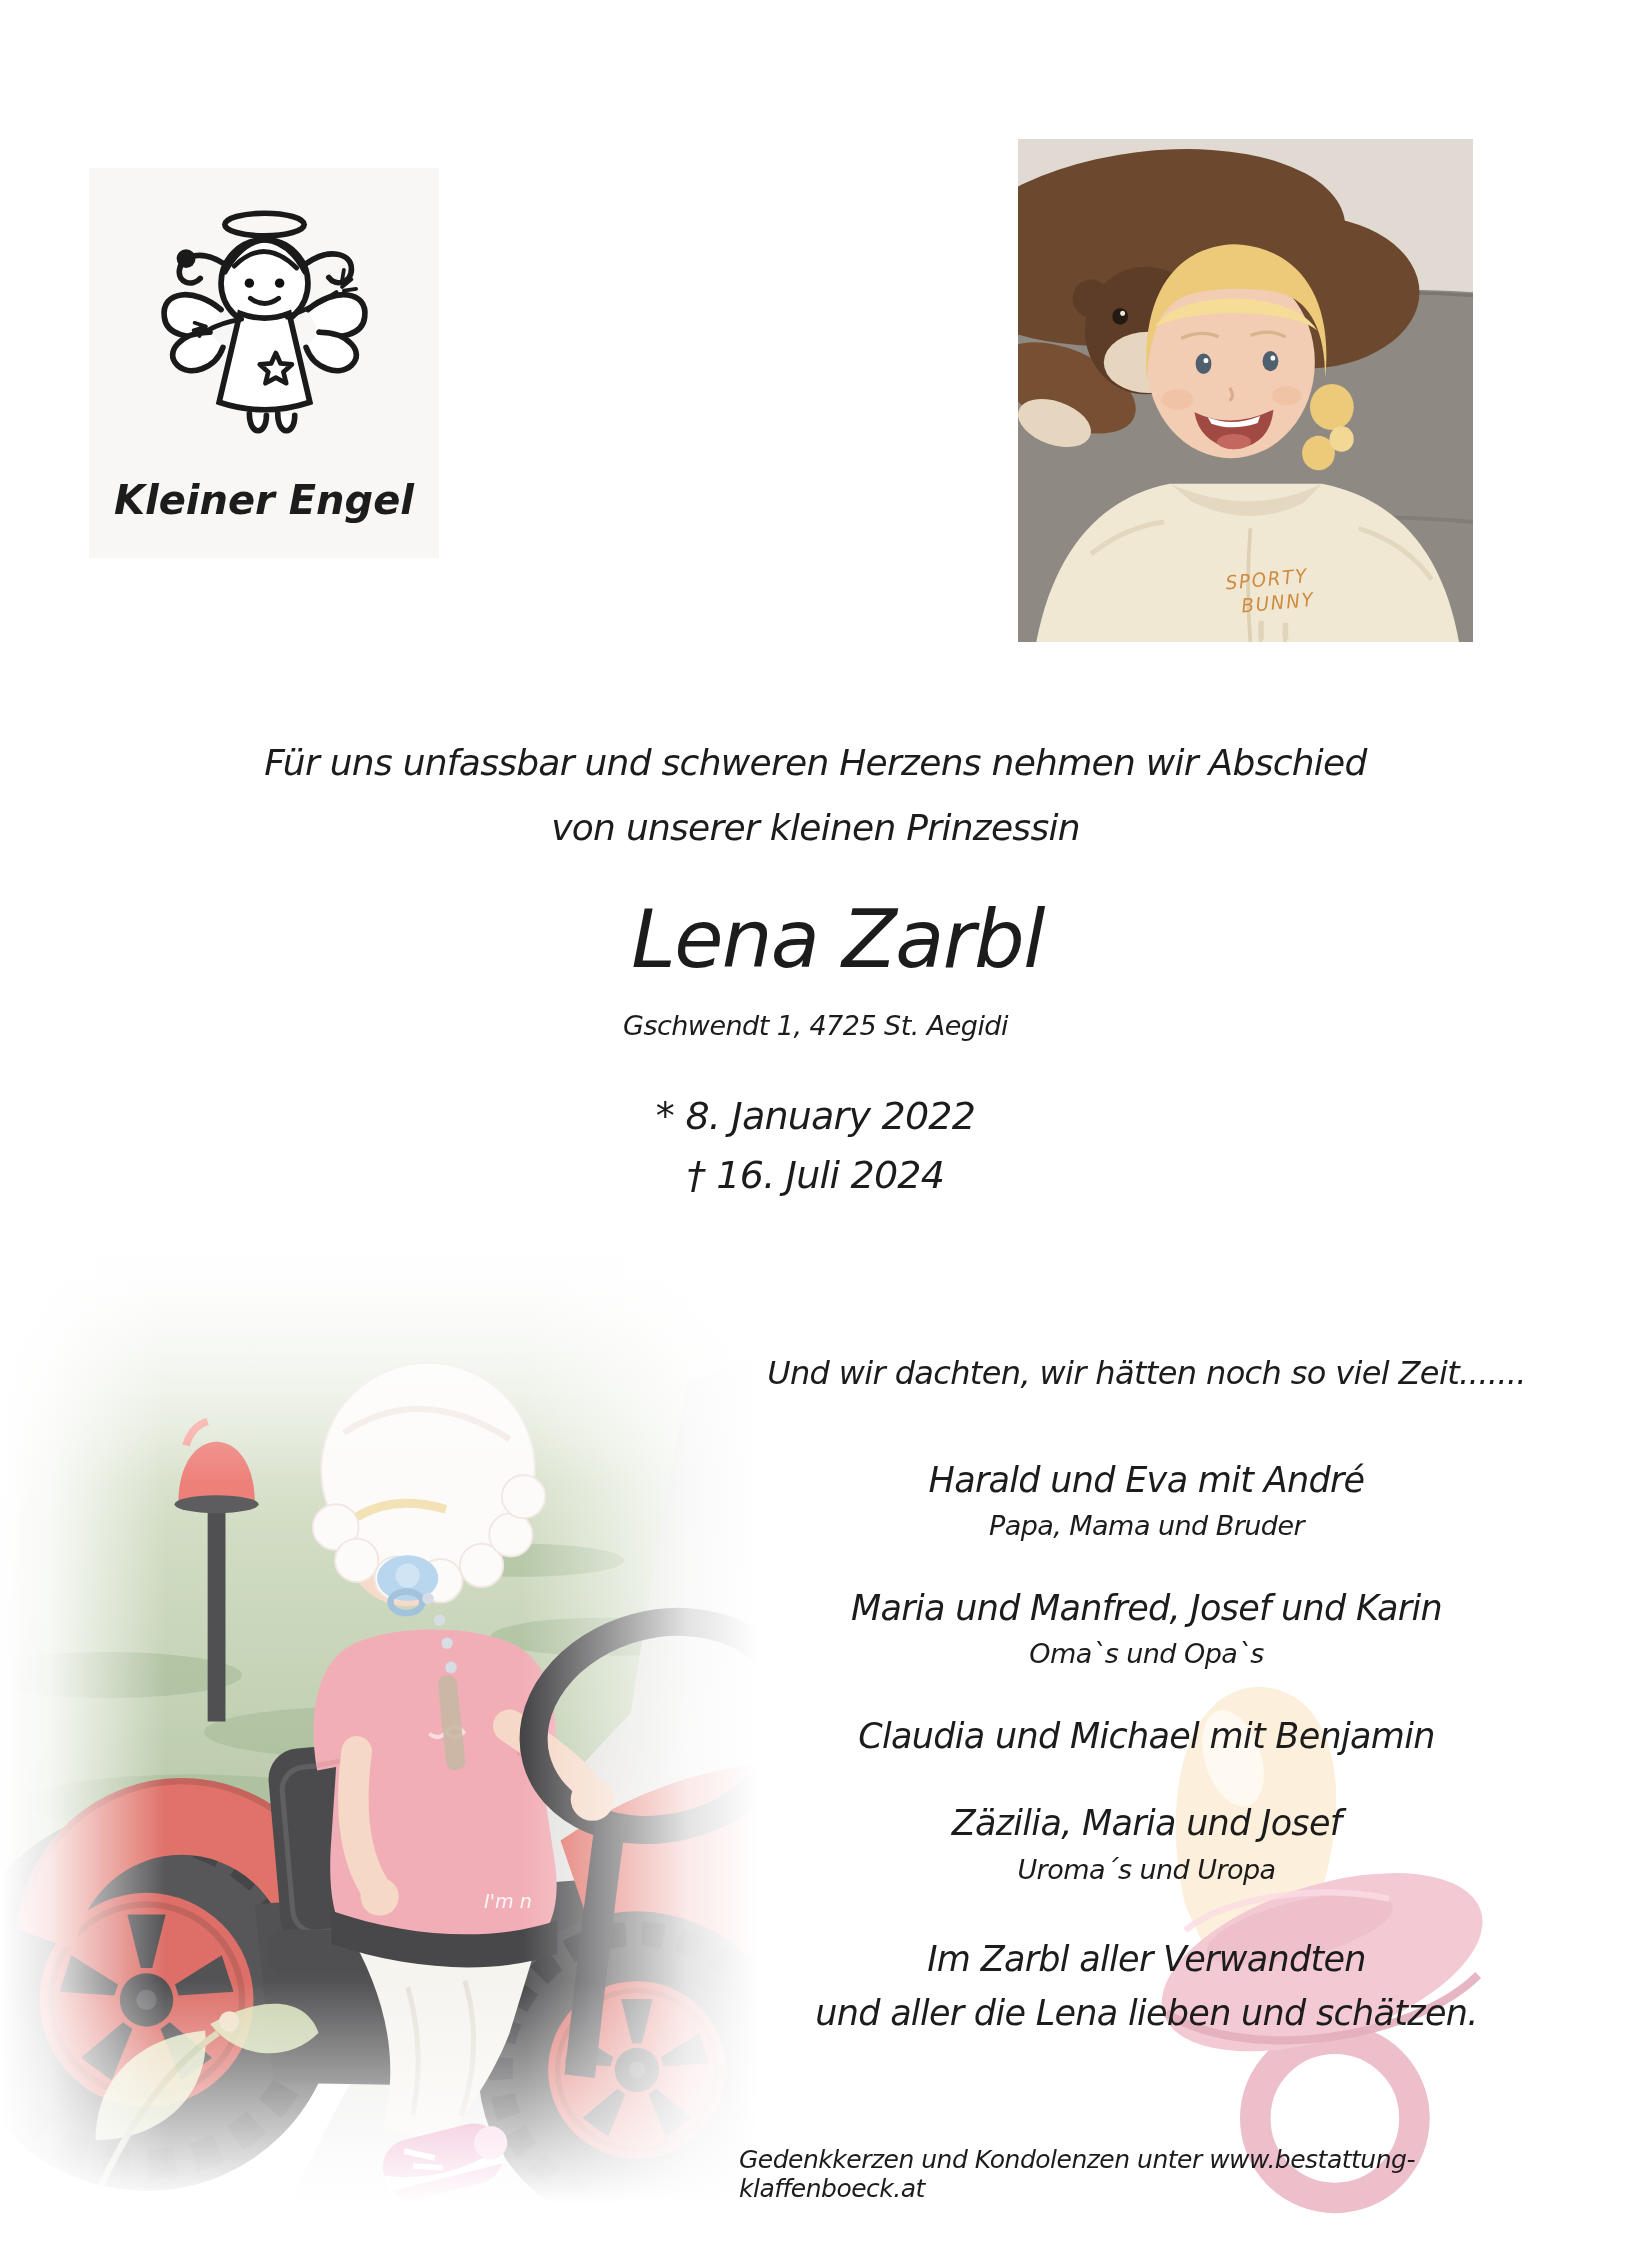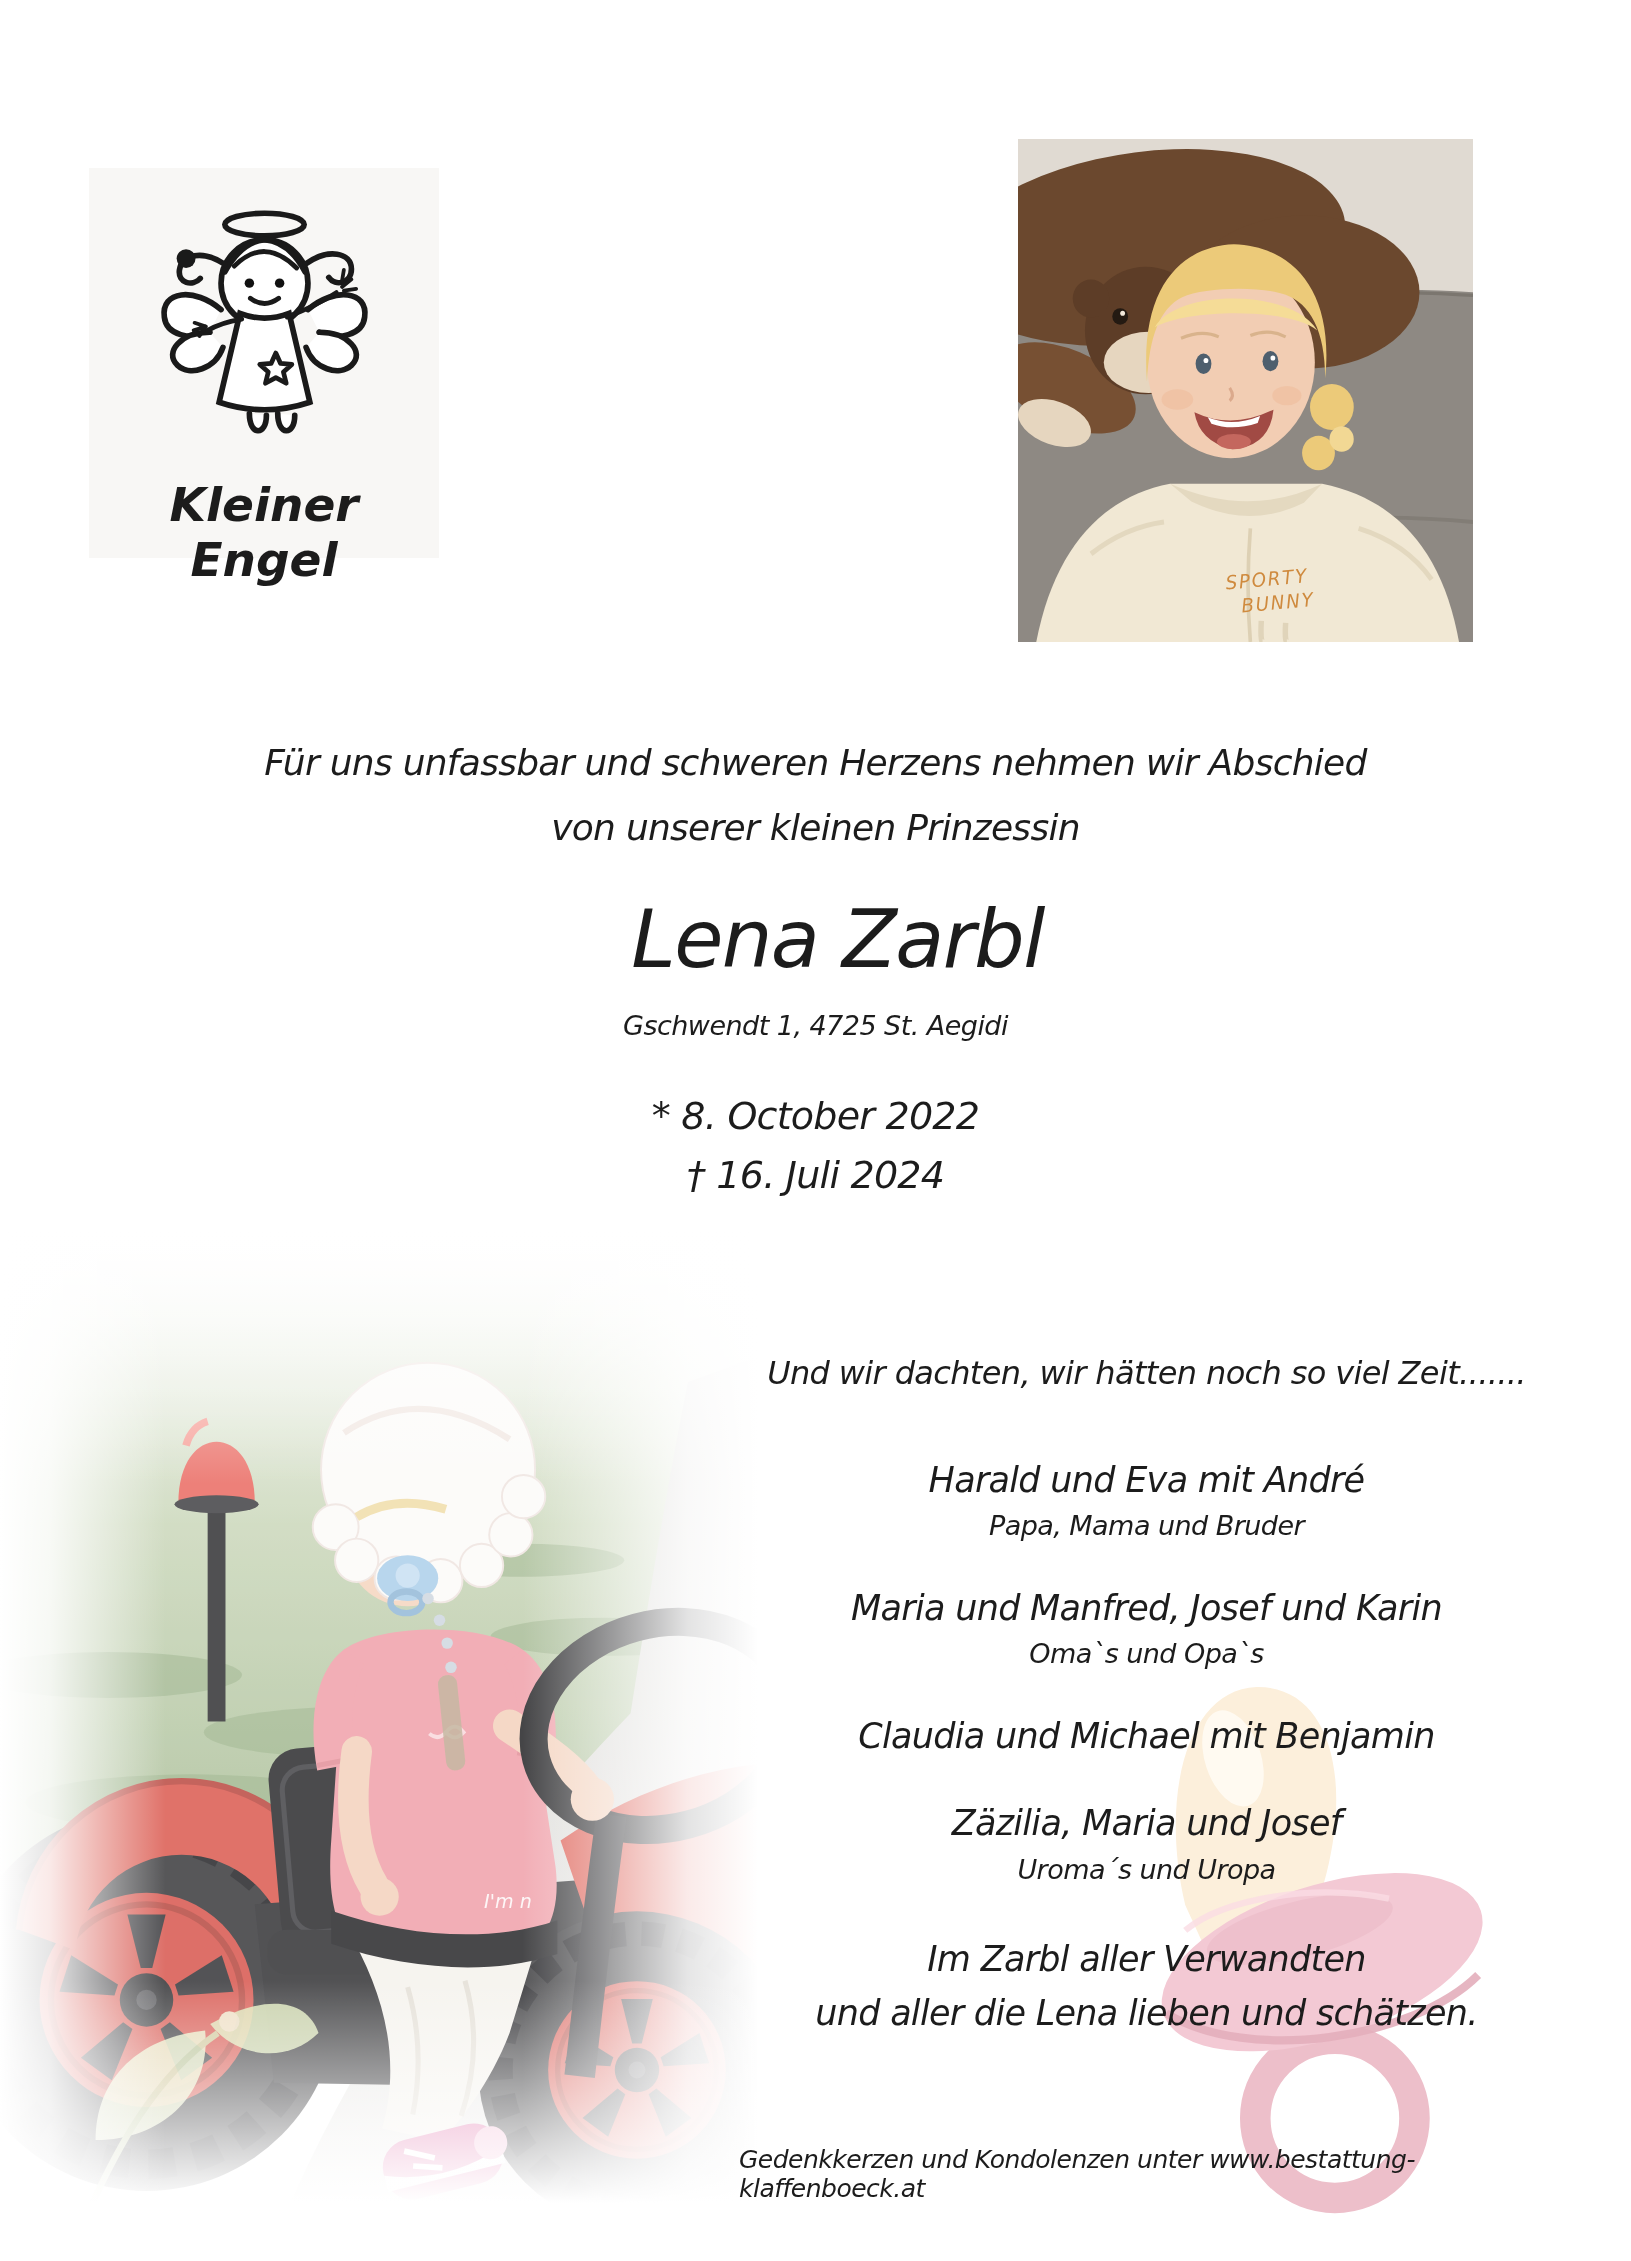--- a/index.html
+++ b/index.html
@@ -3,21 +3,21 @@
 <meta charset="utf-8">
 <style>
   html,body{margin:0;padding:0;background:#ffffff;}
   .page{position:relative;width:1631px;height:2261px;background:#ffffff;overflow:hidden;
         color:#1c1c1c;font-family:"DejaVu Sans",sans-serif;}
   .hand{font-style:italic;letter-spacing:-0.02em;}
 
   
   .angel{position:absolute;left:89px;top:168px;width:350px;height:390px;background:#f8f7f5;text-align:center;}
   .angel svg{display:block;margin:32px auto 0 auto;width:299px;height:274px;}
-  .angel-label{font-size:47px;font-weight:700;margin-top:2.5px;letter-spacing:0;}
+  .angel-label{font-size:40px;font-weight:700;margin-top:2.5px;letter-spacing:0;}
 
   
   .poem{position:absolute;left:376px;top:256px;width:688px;text-align:center;
         font-size:30px;line-height:47px;}
 
   
   .photo-top{position:absolute;left:1018px;top:139px;width:455px;height:503px;}
   .photo-top svg{width:100%;height:100%;display:block;}
 
   
@@ -132,21 +132,21 @@
   </div>
 
   <div class="farewell hand">
     <div>Für uns unfassbar und schweren Herzens nehmen wir Abschied</div>
     <div>von unserer kleinen Prinzessin</div>
   </div>
 
   <div class="name hand">Lena Zarbl</div>
   <div class="address hand">Gschwendt 1, 4725 St. Aegidi</div>
   <div class="dates hand">
-    <div>* 8. October 2022</div>
+    <div>* 8. January 2022</div>
     <div>† 16. Juli 2024</div>
   </div>
 
   <div class="photo-tractor">
     <svg viewBox="0 0 1190 1590" preserveAspectRatio="none">
       <defs>
         <linearGradient id="gGrass" x1="0" y1="0" x2="0" y2="1">
           <stop offset="0" stop-color="#ffffff"></stop>
           <stop offset="0.4" stop-color="#c9d6b8"></stop>
           <stop offset="1" stop-color="#9cb489"></stop>

